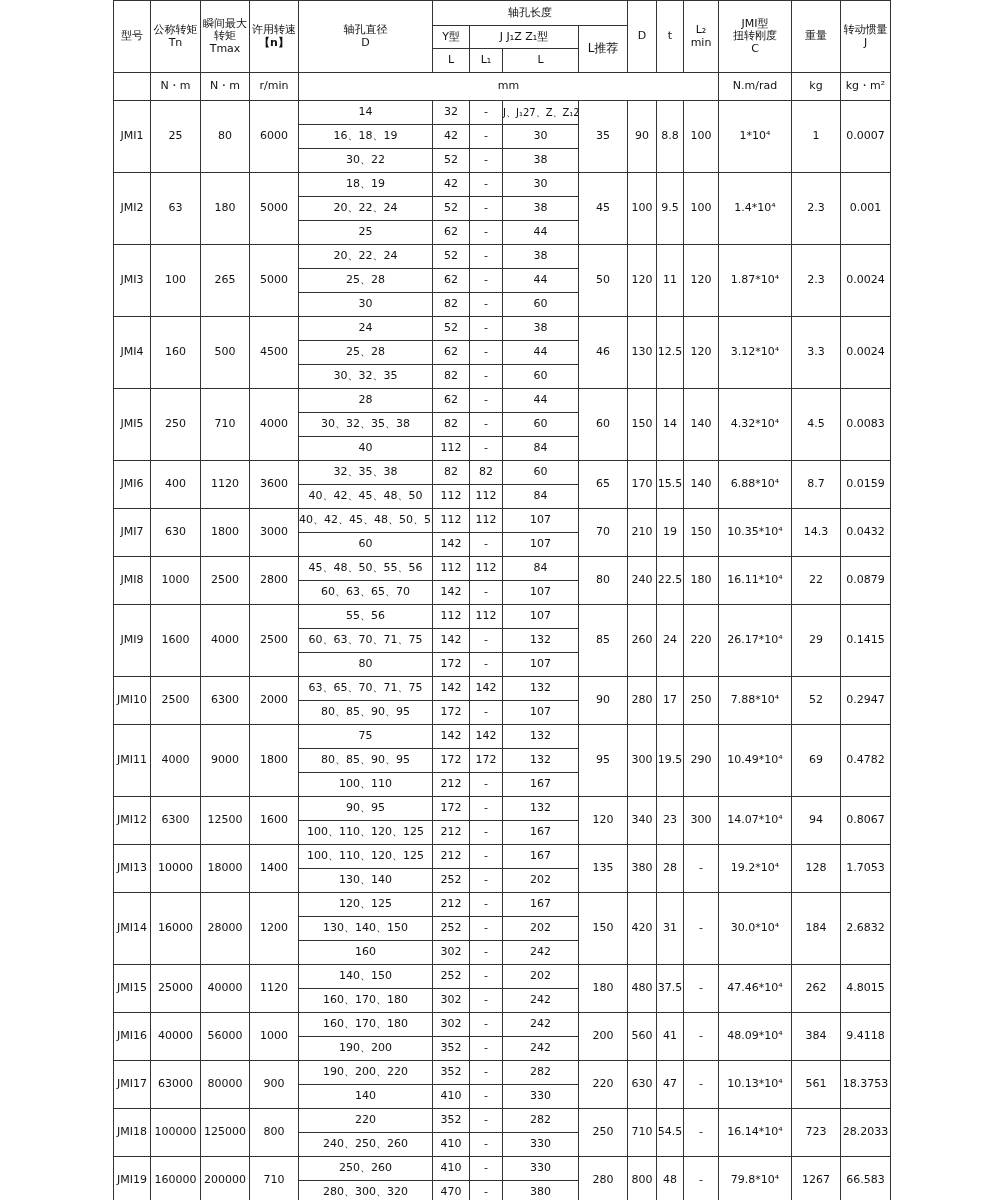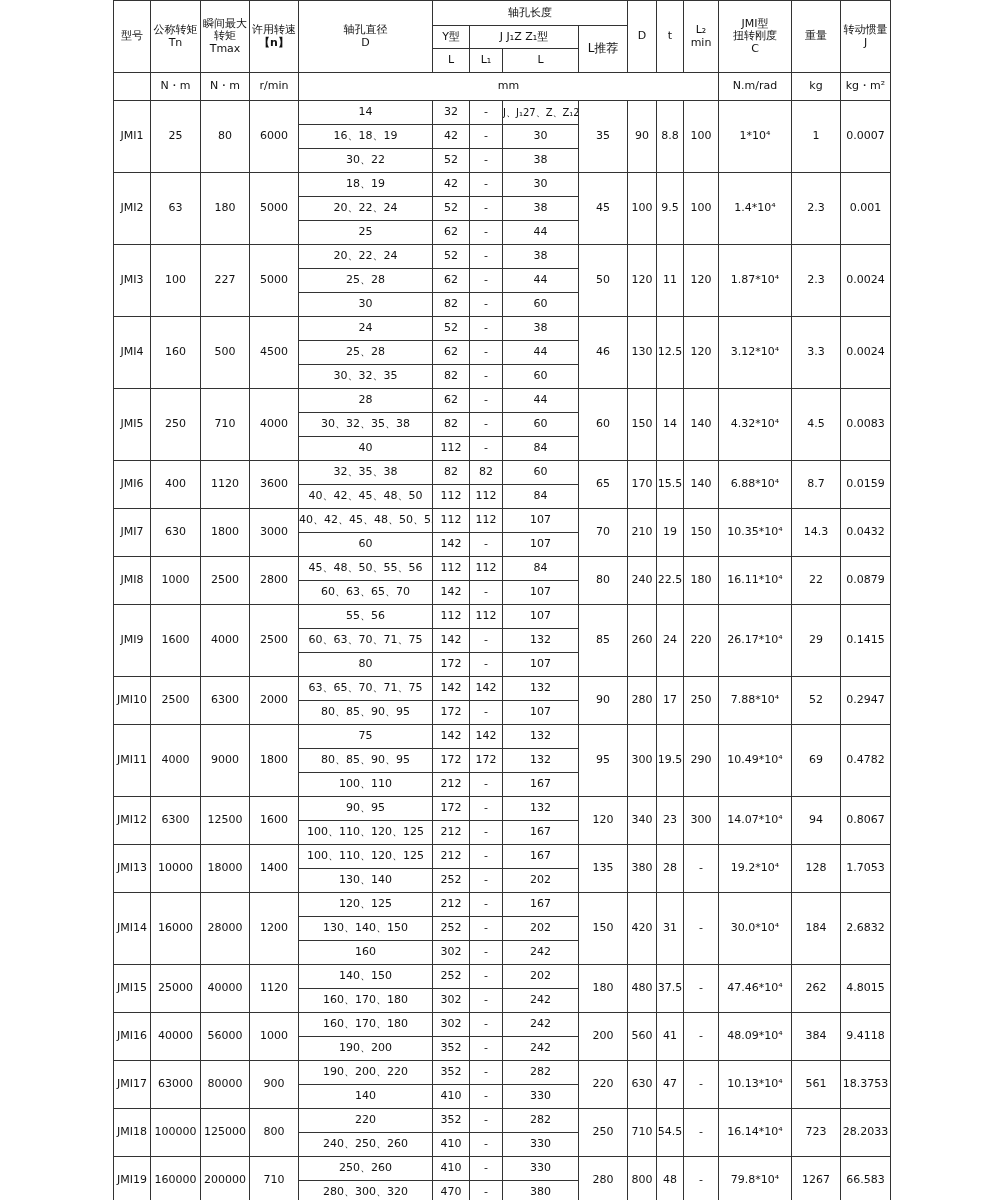--- a/index.html
+++ b/index.html
@@ -155,21 +155,21 @@
       </tr>
       <tr class="r3">
         <td class="dcell">25</td>
         <td>62</td>
         <td>-</td>
         <td>44</td>
       </tr>
       <tr class="r3">
         <td rowspan="3">JMI3</td>
         <td rowspan="3">100</td>
-        <td rowspan="3">227</td>
+        <td rowspan="3">265</td>
         <td rowspan="3">5000</td>
         <td class="dcell">20、22、24</td>
         <td>52</td>
         <td>-</td>
         <td>38</td>
         <td rowspan="3">50</td>
         <td rowspan="3">120</td>
         <td rowspan="3">11</td>
         <td rowspan="3">120</td>
         <td rowspan="3">1.87*10⁴</td>

